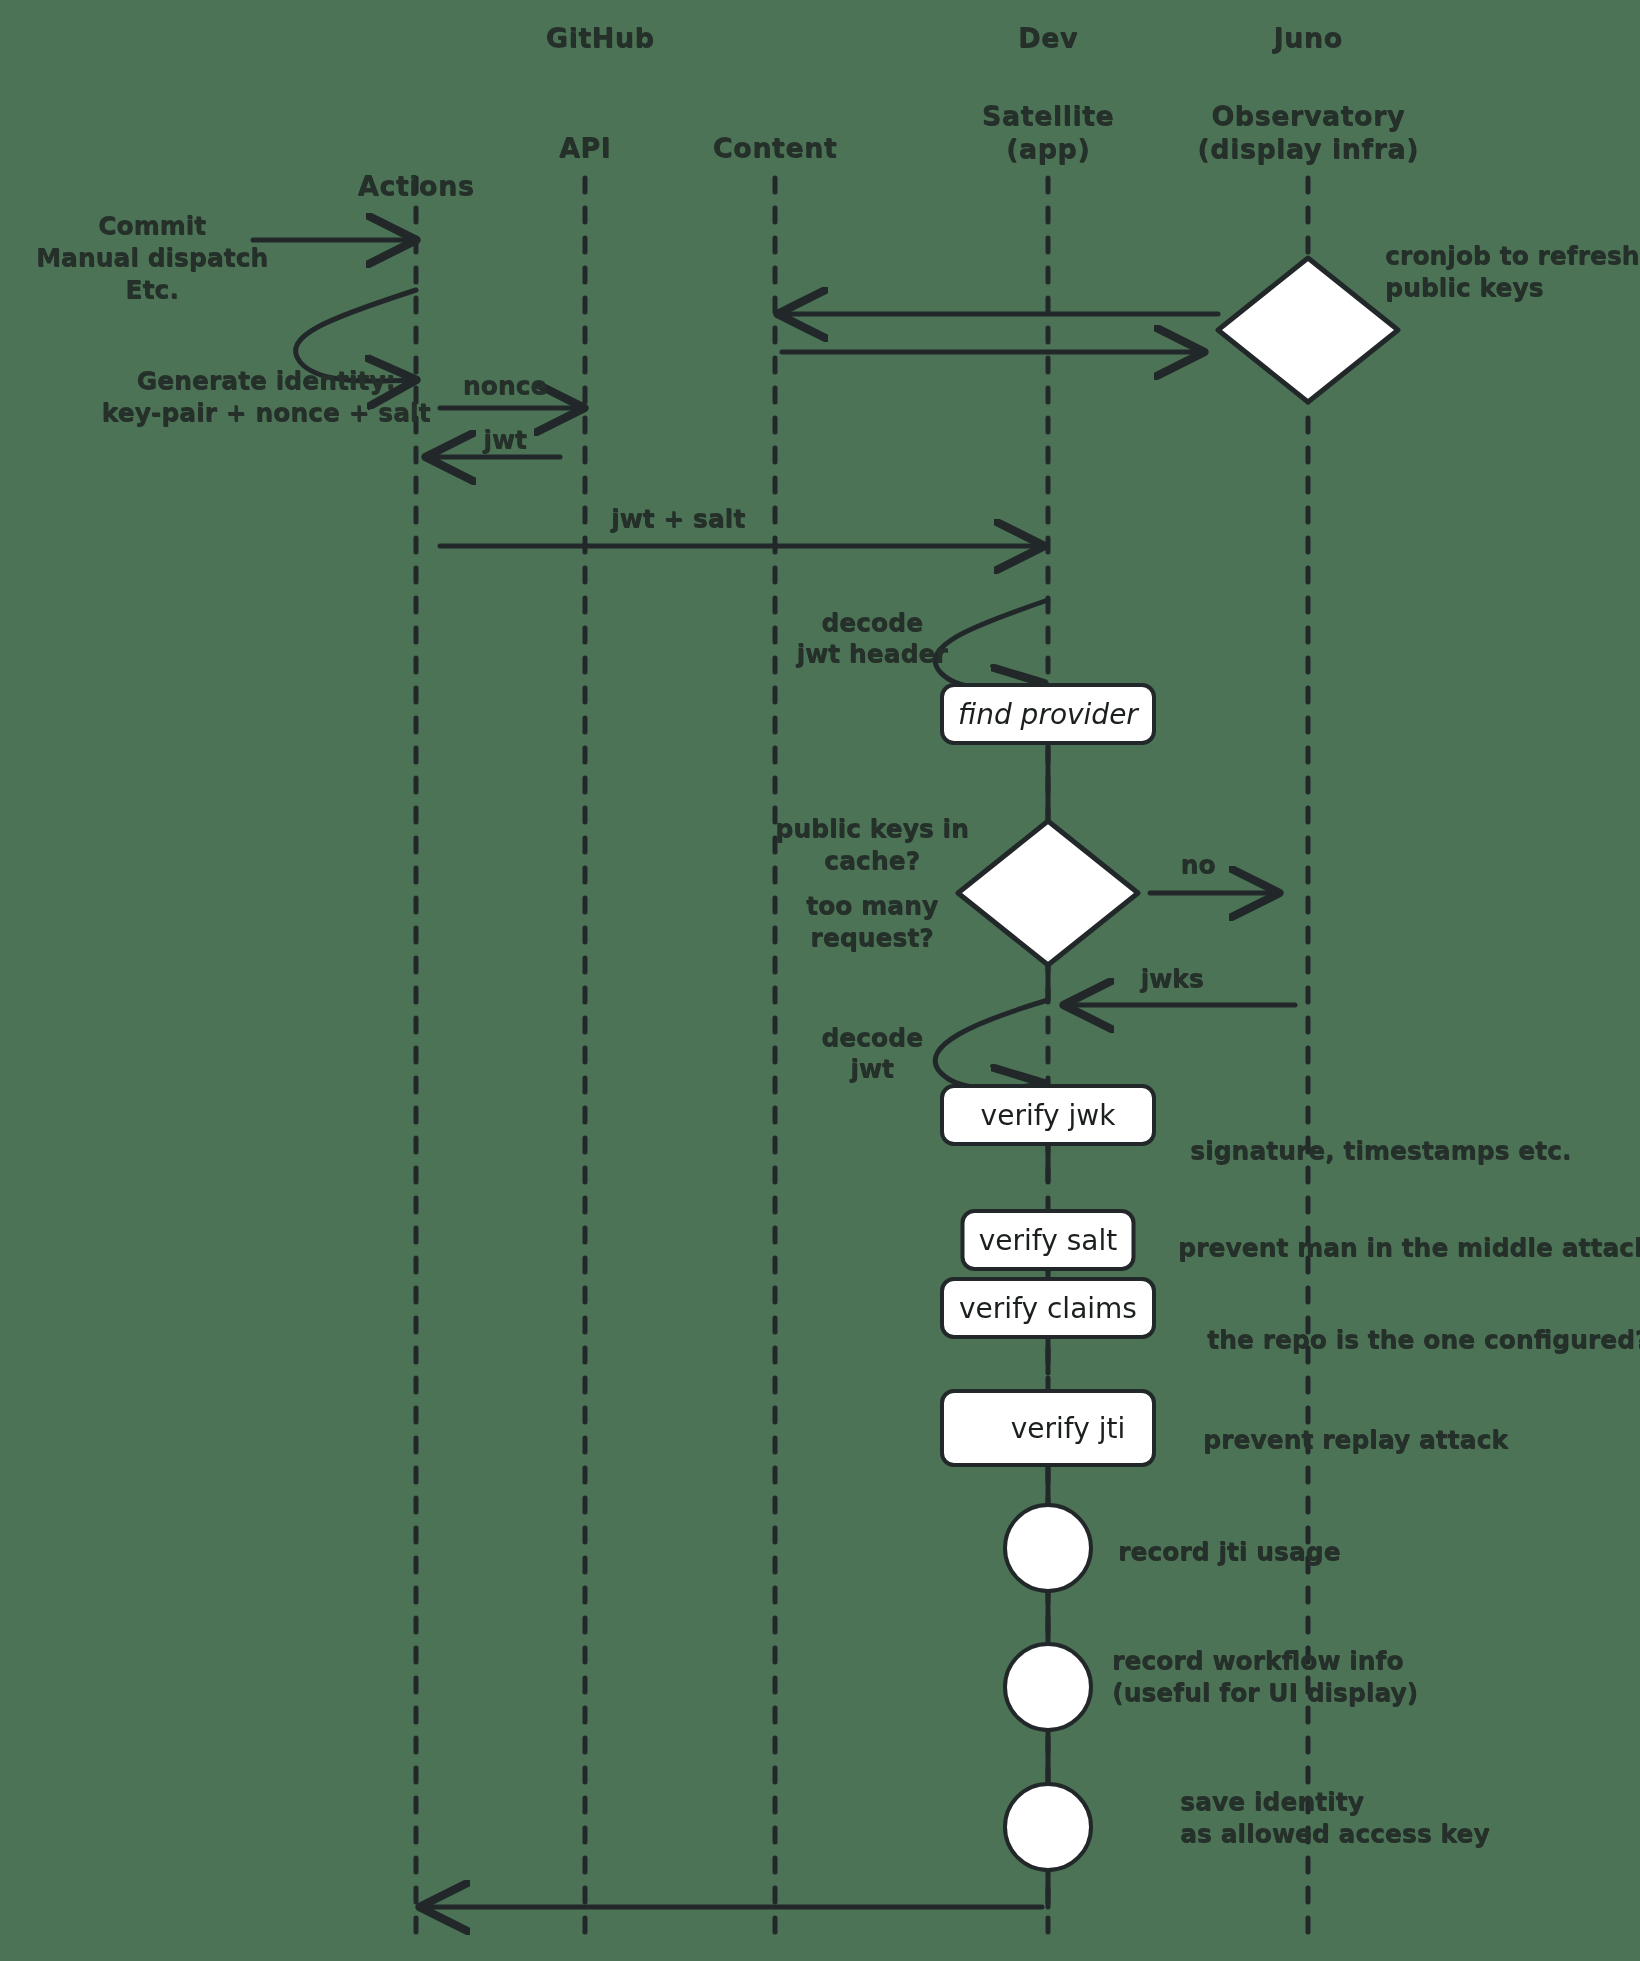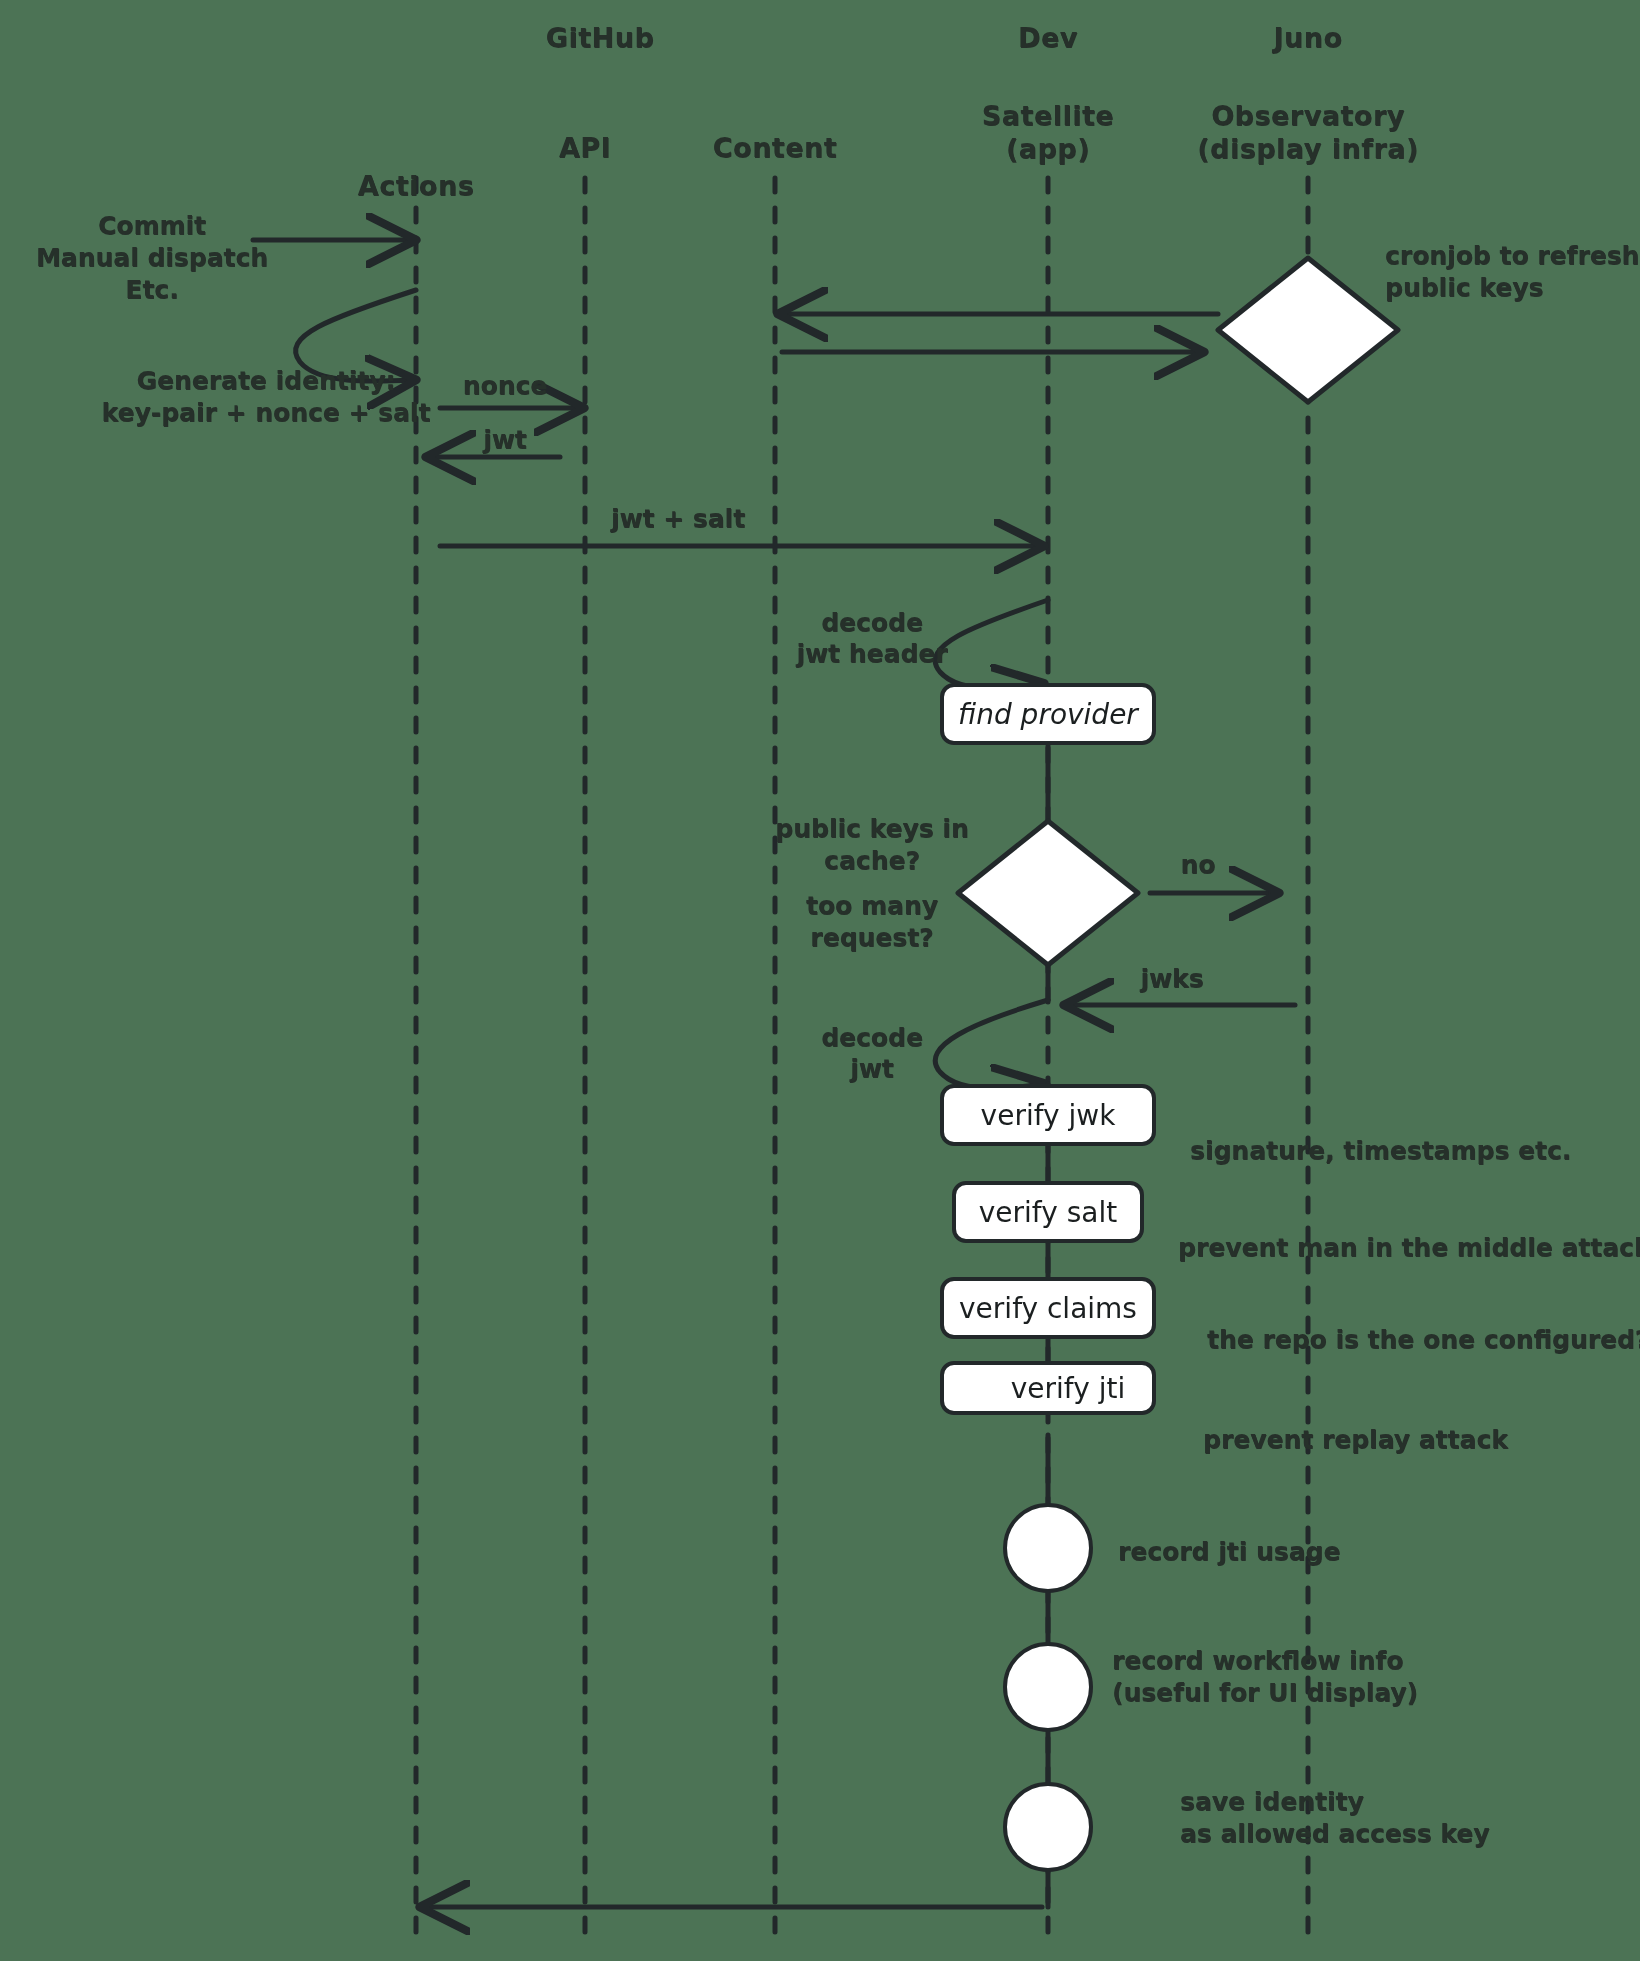--- a/index.html
+++ b/index.html
@@ -187,21 +187,21 @@
   <div class="edge-lbl" style="left:678px; top:503px;">jwt + salt</div>
   <div class="edge-lbl" style="left:872px; top:607px;">decode
 jwt header</div>
   <div class="edge-lbl" style="left:1198px; top:849px;">no</div>
   <div class="edge-lbl" style="left:1172px; top:963px;">jwks</div>
   <div class="edge-lbl" style="left:872px; top:1022px;">decode
 jwt</div>
 
   <div class="node" style="left:1048px; top:683px; width:216px; height:62px;font-style:italic;">find provider</div>
   <div class="node" style="left:1048px; top:1084px; width:216px; height:62px;">verify jwk</div>
-  <div class="node" style="left:1048px; top:1181px; width:192px; height:62px;">verify salt</div>
+  <div class="node" style="left:1048px; top:1209px; width:175px; height:62px;">verify salt</div>
   <div class="node" style="left:1048px; top:1277px; width:216px; height:62px;">verify claims</div>
-  <div class="node" style="left:1048px; top:1361px; width:216px; height:54px;padding-left:40px;">verify jti</div>
+  <div class="node" style="left:1048px; top:1389px; width:216px; height:78px;padding-left:40px;">verify jti</div>
 
   <div class="circle-node" style="left:1048px; top:1503px; width:90px; height:90px;"></div>
   <div class="circle-node" style="left:1048px; top:1642px; width:90px; height:90px;"></div>
   <div class="circle-node" style="left:1048px; top:1782px; width:90px; height:90px;"></div>
 
 </div>
 
 </body></html>

